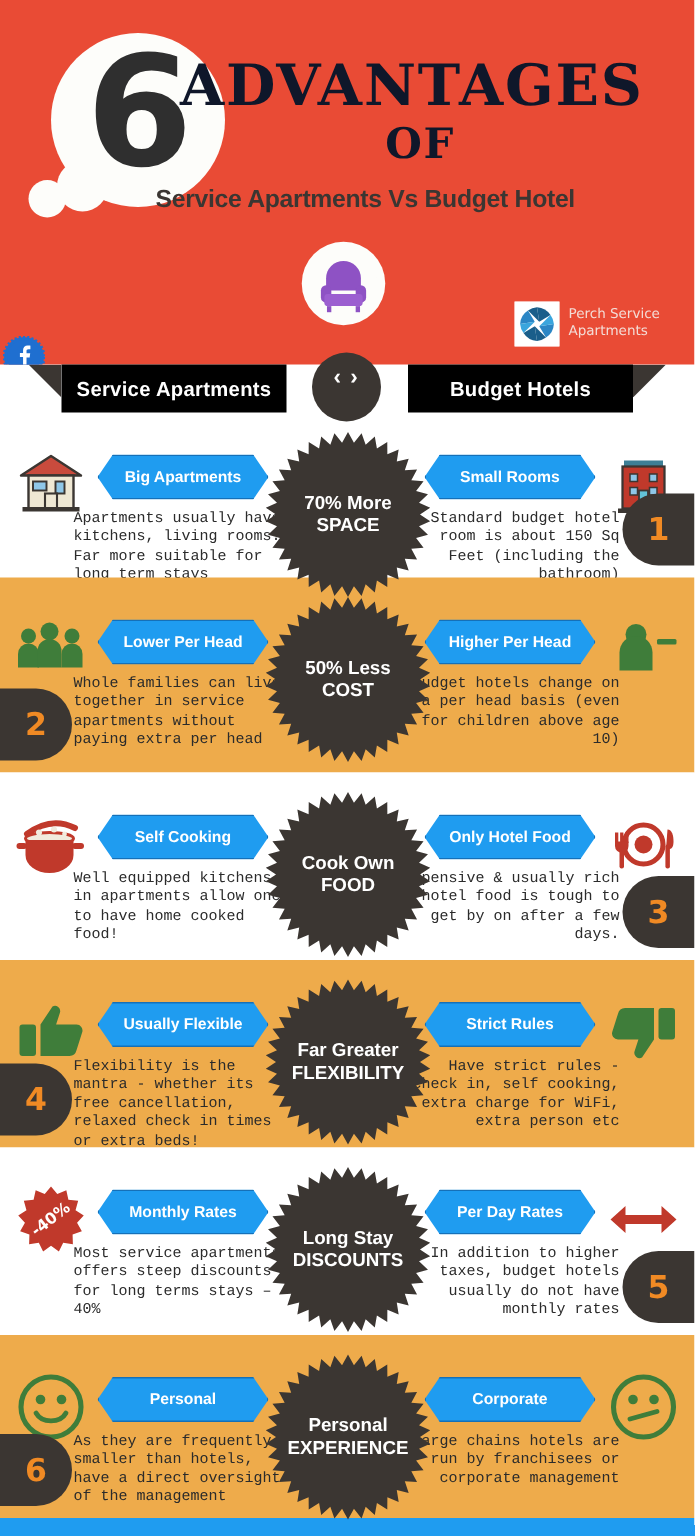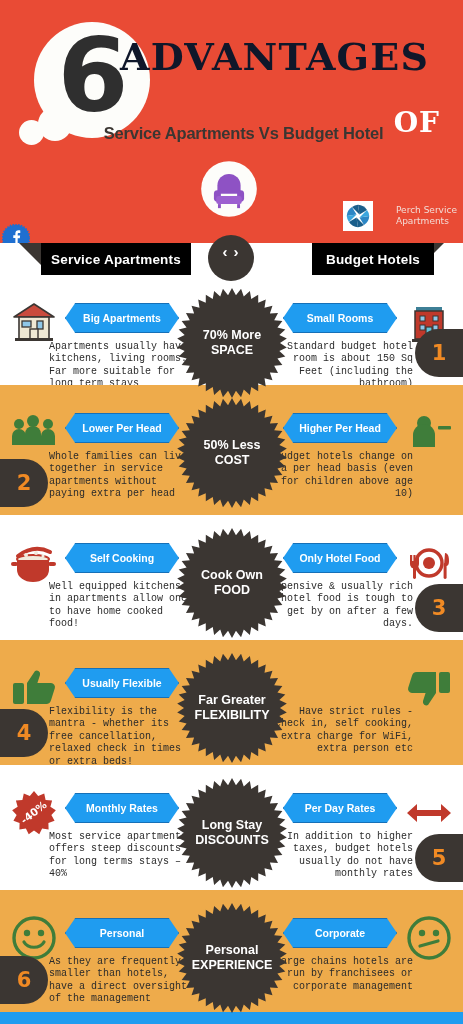--- a/index.html
+++ b/index.html
@@ -34,49 +34,49 @@
   }
   .adv-word {
     position:absolute; left:120px; top:37px; width:343px;
     font-family:"DejaVu Serif", serif;
     font-size:38px; font-weight:bold; color:#0f172a;
     letter-spacing:1.2px; line-height:40px; white-space:nowrap;
   }
   .of-word {
     position:absolute; left:120px; top:79px; width:320px;
     font-family:"DejaVu Serif", serif;
-    font-size:28px; font-weight:bold; color:#ffffff;
-    letter-spacing:1px; text-align:right;margin-top:27px;
+    font-size:28px; font-weight:bold; color:#0f172a;
+    letter-spacing:1px; text-align:center;
   }
   .subtitle {
     position:absolute; left:0; top:124px; width:463px; text-align:center;
     font-size:16.5px; font-weight:bold; color:#3b3632; letter-spacing:-0.2px;margin-left:12px;
   }
 
   
   .chair-badge {
     position:absolute; left:200px; top:160px; width:58px; height:58px;
   }
   
   .fb-badge { position:absolute; left:2px; top:224px; width:28px; height:28px; }
 
   
-  .logo-wrap { position:absolute; left:343px; top:201px; display:flex; align-items:center; gap:23px; }
+  .logo-wrap { position:absolute; left:343px; top:201px; display:flex; align-items:center; gap:6px; }
   .logo-mark { width:30px; height:30px; background:#ffffff; display:block; }
   .logo-text { font-size:9px; color:#f3dcd6; line-height:11px; font-family:"DejaVu Sans", sans-serif; }
 
   
   .banner {
     position:absolute; top:243px; height:32px;
     background:#000000; color:#ffffff;
     display:flex; align-items:center; justify-content:center;
     font-size:13.5px; font-weight:bold; letter-spacing:0.2px; z-index:6;
   }
   .banner-left  { left:41px;  width:150px; }
-  .banner-right { left:272px; width:122px;margin-left:40px; }
+  .banner-right { left:272px; width:150px; }
   .ribbon {
     position:absolute; top:243px; width:22px; height:22px; z-index:5;
     background:#3b3632;
   }
   .ribbon-l { left:19px; clip-path:polygon(0 0,100% 0,100% 100%); }
   .ribbon-r { left:422px; clip-path:polygon(0 0,100% 0,0 100%); }
 
   .center-knob {
     position:absolute; left:208px; top:235px; width:46px; height:46px;
     background:#3b3632; border-radius:50%; z-index:8;
@@ -322,20 +322,21 @@
     <div class="row amber" style="top:640px;height:125px;">
     <div class="side left">
       <div class="icon-slot"><svg viewBox="0 0 48 48">
             <rect x="3" y="19" width="11" height="21" rx="2" fill="#3f7d3a"></rect>
             <path d="M17 40V19l8-12a3.5 3.5 0 0 1 5 4l-2.6 8H41a4 4 0 0 1 3.8 5.2l-3.8 12A5 5 0 0 1 36.3 40z" fill="#3f7d3a"></path>
           </svg></div>
       <div class="hexlabel">Usually Flexible</div>
       <div class="desc">Flexibility is the mantra - whether its free cancellation, relaxed check in times or extra beds!</div>
     </div>
     <div class="side right">
+      <div class="hexlabel">Strict Rules</div>
       <div class="desc">Have strict rules - check in, self cooking, extra charge for WiFi, extra person etc</div>
       <div class="icon-slot"><svg viewBox="0 0 48 48">
             <rect x="34" y="8" width="11" height="21" rx="2" fill="#3f7d3a"></rect>
             <path d="M31 8v21l-8 12a3.5 3.5 0 0 1-5-4l2.6-8H7a4 4 0 0 1-3.8-5.2l3.8-12A5 5 0 0 1 11.7 8z" fill="#3f7d3a"></path>
           </svg></div>
     </div>
     <svg class="sb-svg" viewBox="0 0 112 112">
       <path d="M56.00 1.00L59.96 8.16L65.05 1.75L67.78 9.47L73.86 3.98L75.28 12.04L82.18 7.63L82.25 15.82L89.78 12.60L88.51 20.69L96.46 18.75L93.88 26.52L102.04 25.92L98.21 33.15L106.37 33.91L101.40 40.41L109.32 42.50L103.35 48.10L110.81 51.46L104.00 56.00L110.81 60.54L103.35 63.90L109.32 69.50L101.40 71.59L106.37 78.09L98.21 78.85L102.04 86.08L93.88 85.48L96.46 93.25L88.51 91.31L89.78 99.40L82.25 96.18L82.18 104.37L75.28 99.96L73.86 108.02L67.78 102.53L65.05 110.25L59.96 103.84L56.00 111.00L52.04 103.84L46.95 110.25L44.22 102.53L38.14 108.02L36.72 99.96L29.82 104.37L29.75 96.18L22.22 99.40L23.49 91.31L15.54 93.25L18.12 85.48L9.96 86.08L13.79 78.85L5.63 78.09L10.60 71.59L2.68 69.50L8.65 63.90L1.19 60.54L8.00 56.00L1.19 51.46L8.65 48.10L2.68 42.50L10.60 40.41L5.63 33.91L13.79 33.15L9.96 25.92L18.12 26.52L15.54 18.75L23.49 20.69L22.22 12.60L29.75 15.82L29.82 7.63L36.72 12.04L38.14 3.98L44.22 9.47L46.95 1.75L52.04 8.16Z" fill="#3b3632"></path>
     </svg>
     <div class="sb-text">

